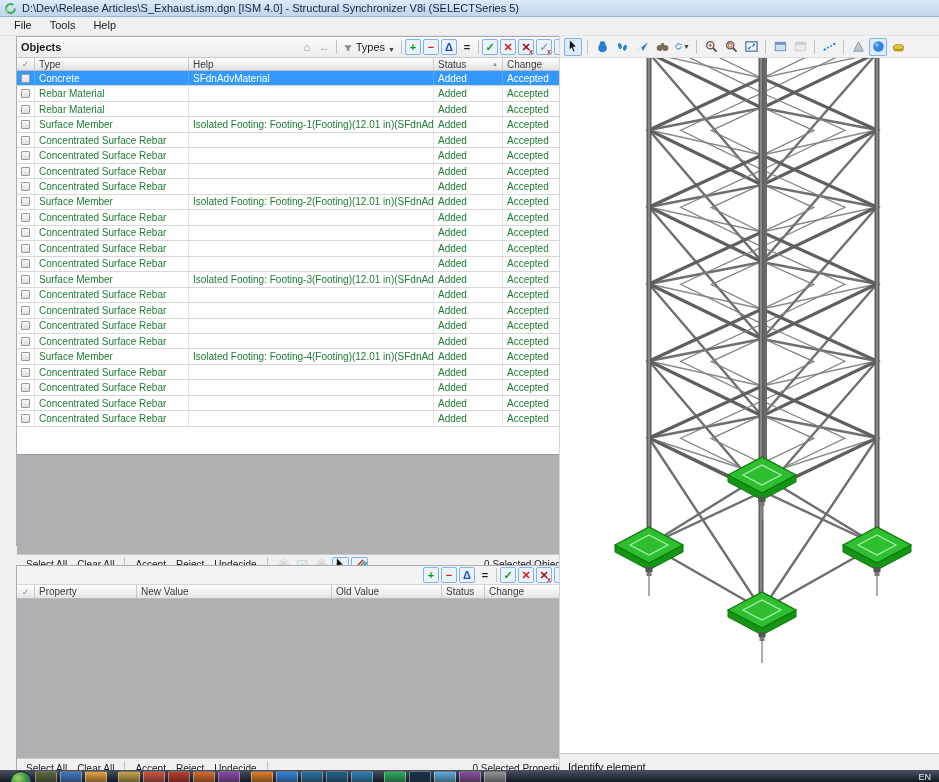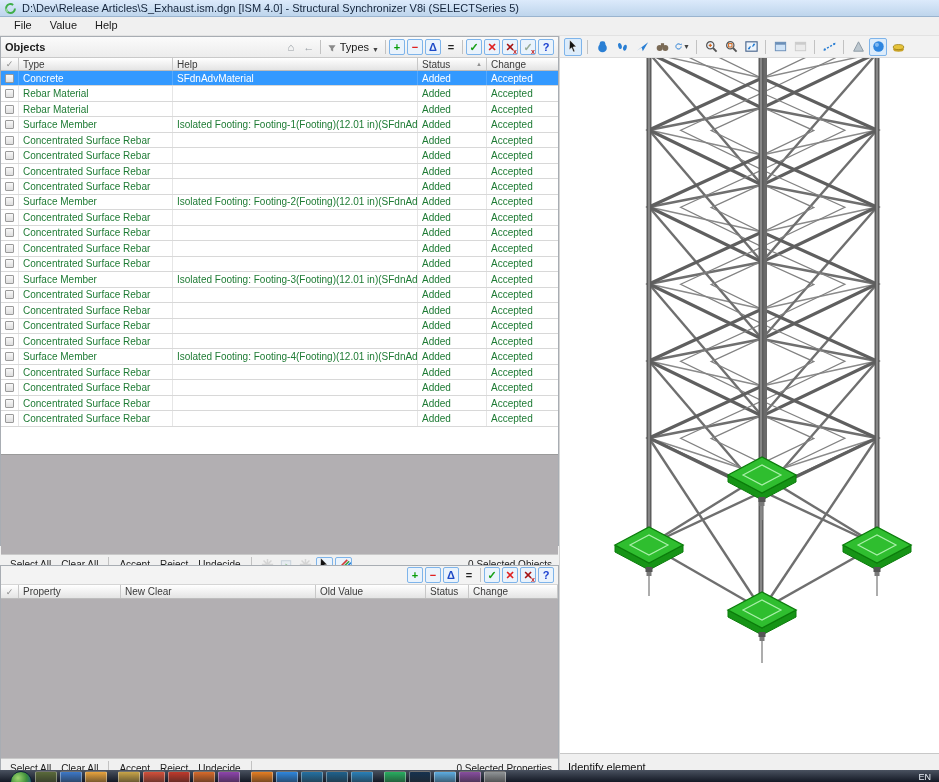--- a/index.html
+++ b/index.html
@@ -10,21 +10,21 @@
   
   .titlebar { position:absolute; left:0; top:0; width:939px; height:17px;
     background:linear-gradient(#dceafb,#bed5ec); display:flex; align-items:center; gap:5px; padding:0 4px;
     border-bottom:1px solid #9ab4cf; }
   .titlebar .ttl { font-size:11px; color:#13233a; white-space:nowrap; overflow:hidden; }
   .menubar { position:absolute; left:0; top:17px; width:939px; height:19px; background:#f0f0f0;
     display:flex; align-items:flex-start; gap:2px; padding-left:6px; border-bottom:1px solid #e2e2e2; }
   .menubar .mi { padding:2px 8px; cursor:default; }
 
   
-  .left-pane { position:absolute; left:0; top:36px; width:559px; height:734px; background:#f0f0f0; }
+  .left-pane { position:absolute; left:16px; top:36px; width:559px; height:734px; background:#f0f0f0; }
   .right-pane { position:absolute; left:559px; top:36px; width:380px; height:734px; background:#fff; border-left:1px solid #d5d5d5; }
 
   
   .op { position:absolute; left:0; top:0; width:559px; height:510px; border:1px solid #a8adb3; background:#fff; }
   .op-head { height:21px; background:linear-gradient(#fbfbfb,#ececec); display:flex; align-items:center; padding:0 4px; border-bottom:1px solid #c9c9c9; }
   .op-head .pt { font-weight:bold; font-size:11px; }
   .spacer { flex:1; }
   .tbgroup { display:flex; align-items:center; gap:2px; }
   .vsep { width:1px; height:14px; background:#c2c2c2; margin:0 3px; }
   .ticon { width:16px; height:16px; display:flex; align-items:center; justify-content:center;
@@ -104,21 +104,21 @@
   <div class="titlebar">
     <svg width="13" height="13" viewBox="0 0 16 16">
       <path d="M13.5 8a5.5 5.5 0 1 1-2.2-4.4" fill="none" stroke="#3fae49" stroke-width="2.4"></path>
       <path d="M2.5 8a5.5 5.5 0 0 0 2.2 4.4" fill="none" stroke="#8fd49a" stroke-width="2.4"></path>
     </svg>
     <span class="ttl">D:\Dev\Release Articles\S_Exhaust.ism.dgn [ISM 4.0] - Structural Synchronizer V8i (SELECTSeries 5)</span>
   </div>
 
   <div class="menubar">
     <span class="mi">File</span>
-    <span class="mi">Value</span>
+    <span class="mi">Tools</span>
     <span class="mi">Help</span>
   </div>
 
   <div class="left-pane">
 
     <div class="op">
       <div class="op-head">
         <span class="pt">Objects</span>
         <span class="spacer"></span>
         <span class="tbgroup">
@@ -427,21 +427,21 @@
           <span class="tbgroup">
               <span class="ticon boxed" style="color: rgb(24, 160, 24);">✓</span>
               <span class="ticon boxed" style="color: rgb(224, 32, 32);">✕</span>
               <span class="ticon boxed" style="color: rgb(164, 18, 18);">✕<span class="sub">x</span></span>
               <span class="ticon boxed" style="color: rgb(26, 63, 208);">?</span>
             </span>
         </div>
         <div class="pgrid-head">
           <div class="hc hchk">✓</div>
           <div class="hc">Property</div>
-          <div class="hc">New Clear</div>
+          <div class="hc">New Value</div>
           <div class="hc">Old Value</div>
           <div class="hc">Status</div>
           <div class="hc last">Change</div>
         </div>
         <div class="gray-fill" style="height:159px;"></div>
         <div class="panel-footer">
           <span class="flink">Select All</span>
           <span class="flink">Clear All</span>
           <span class="vsep"></span>
           <span class="flink">Accept</span>

